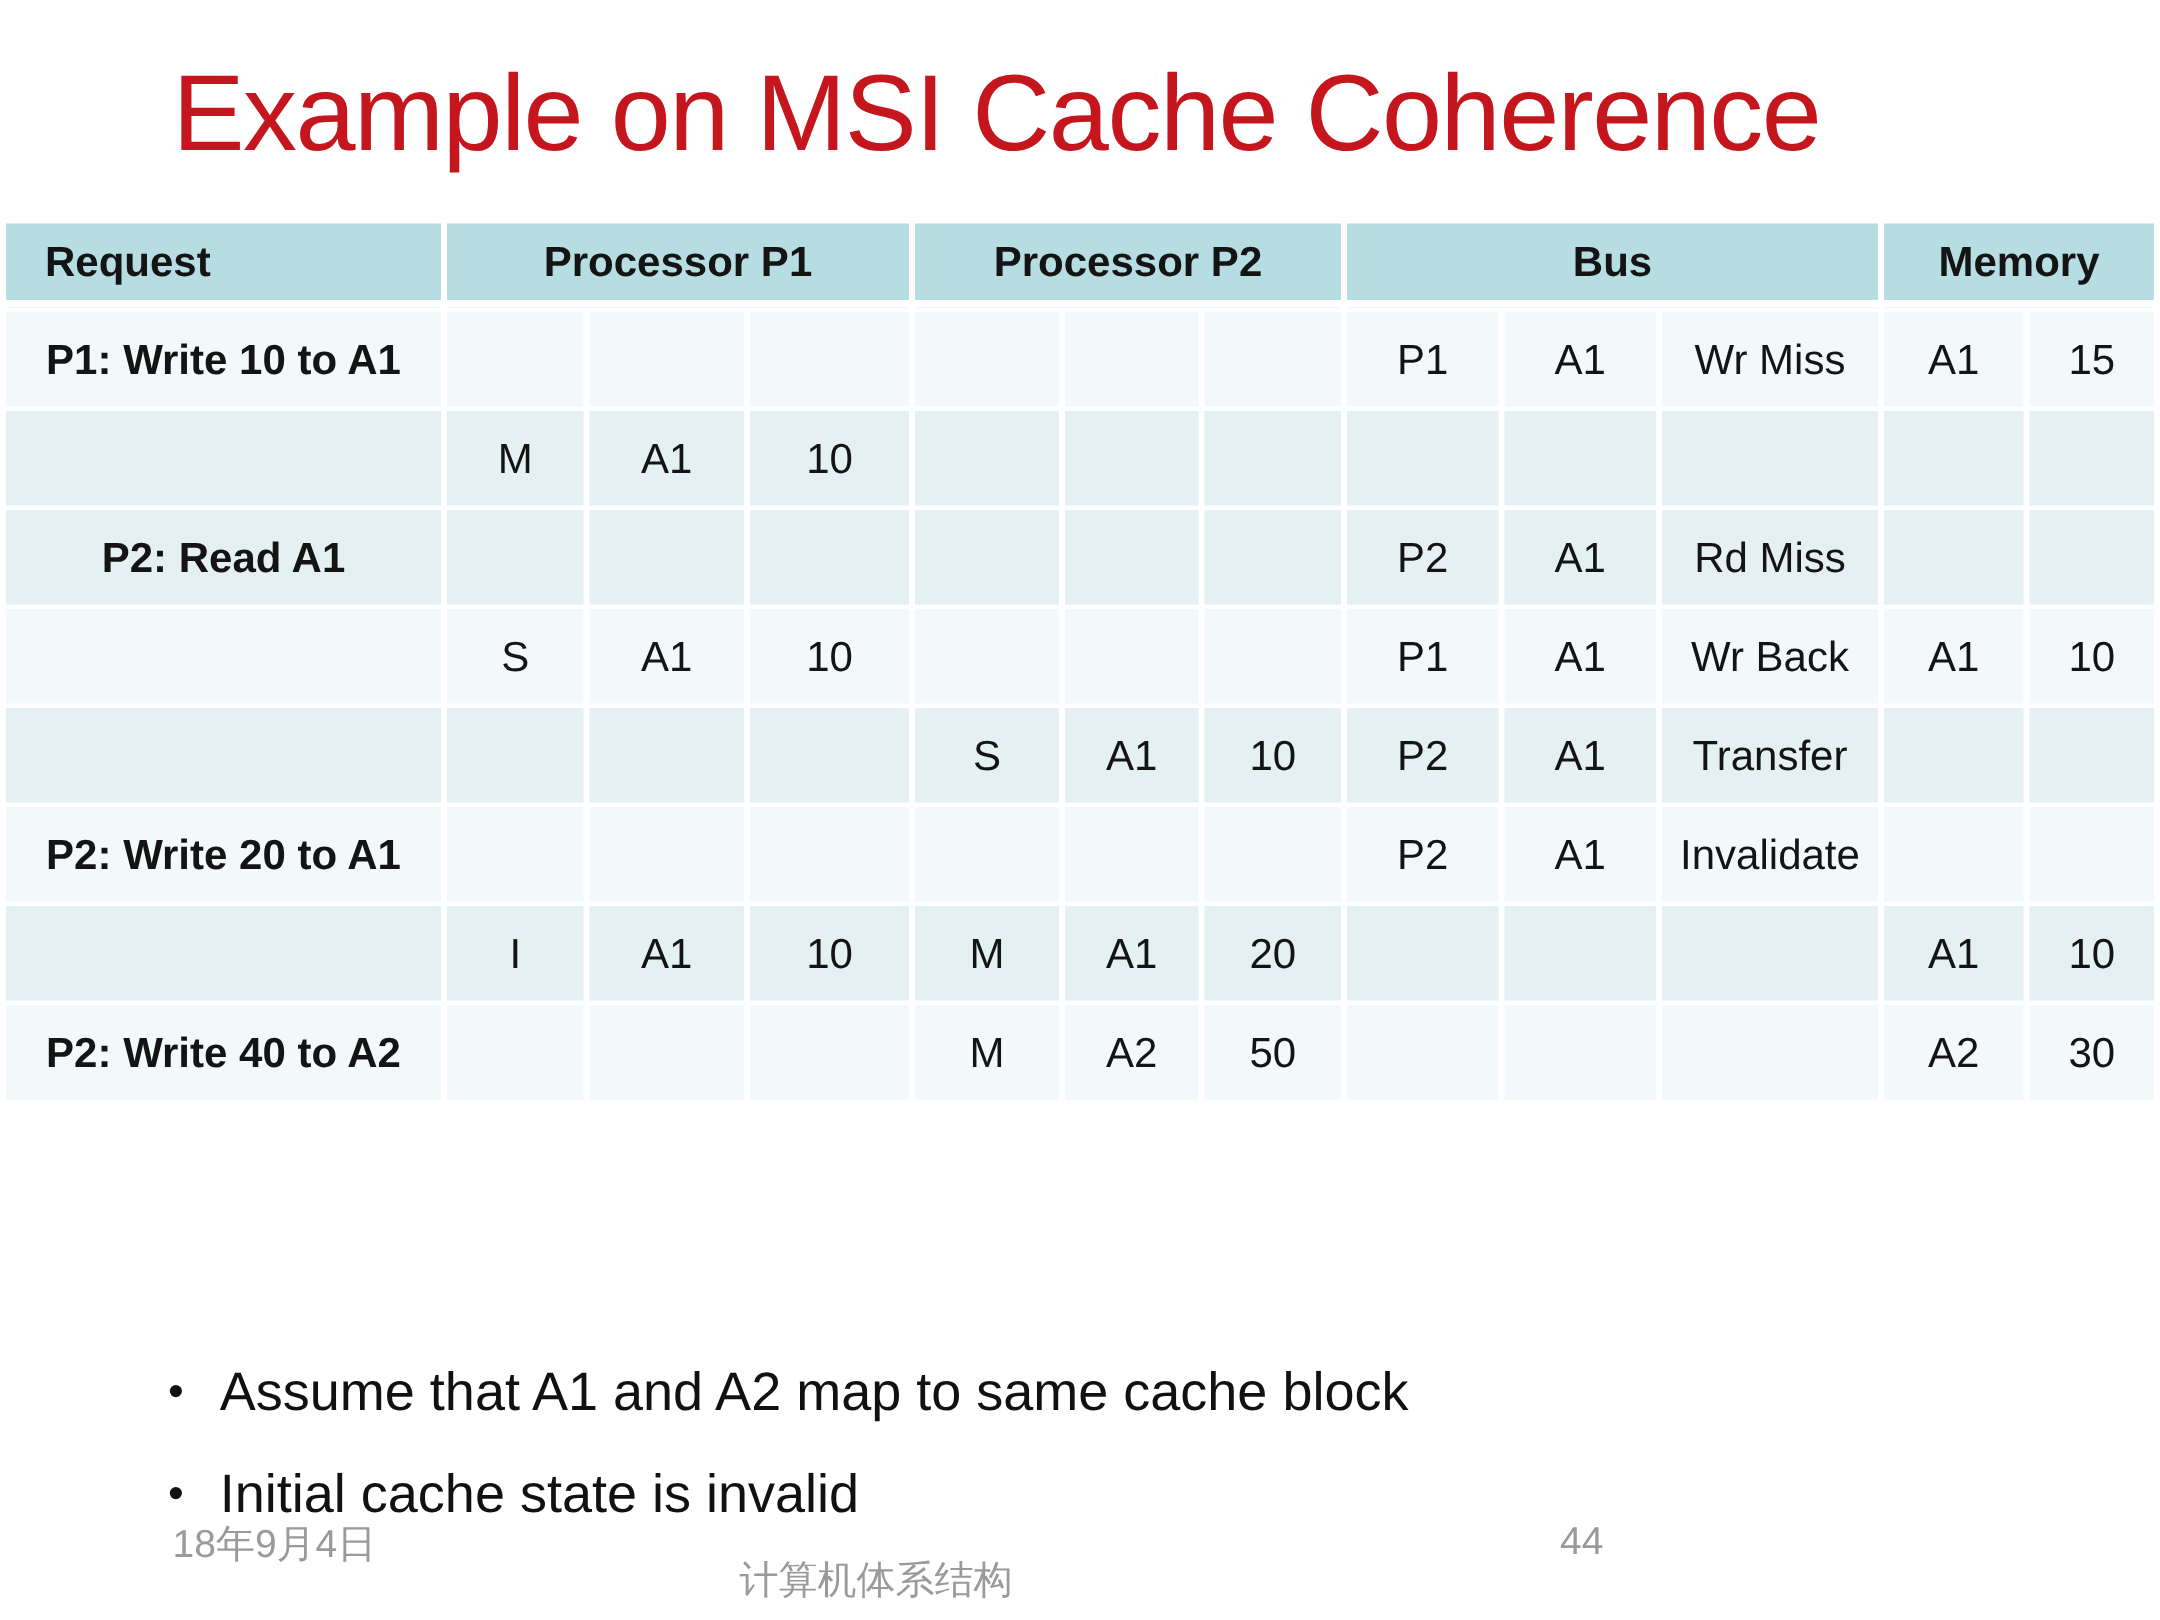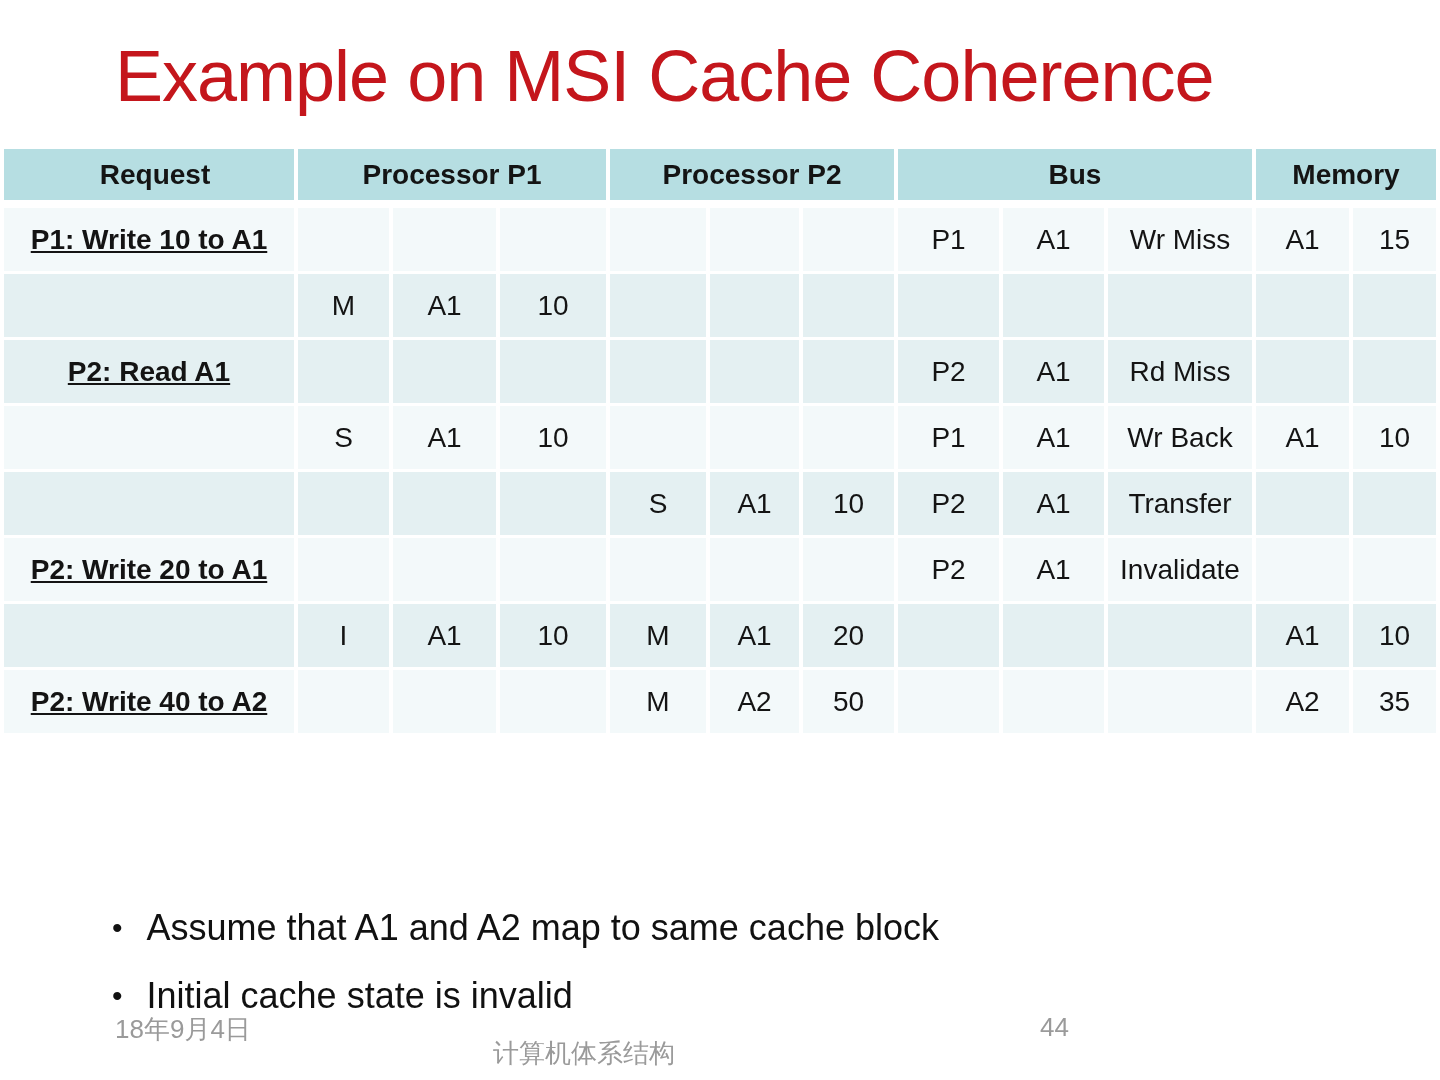--- a/index.html
+++ b/index.html
@@ -20,26 +20,26 @@
     table-layout: fixed;
   }
   table.coh th, table.coh td {
     padding: 0; vertical-align: middle; text-align: center;
     font-size: 28px; color: #141414; overflow: hidden; white-space: nowrap;
   }
   .group-cell {
     background: #B6DEE2; font-weight: 700; font-size: 31px;
     height: 56px; border-bottom: 5px solid #ffffff;
   }
-  .group-cell.left { text-align: center; padding-left: 12px; }
+  .group-cell.left { text-align: left; padding-left: 26px; }
   .sub-cell { background: #E9F3F5; height: 66px; font-weight: 400; }
   tr.row-a td { background: #F3F9FA; }
   tr.row-b td { background: #E4F0F2; }
   tr.data-row td { height: 63px; }
-  td.req-cell { text-align: left; padding-left: 10px; font-weight: 700; font-size: 28px; text-decoration: underline; }
+  td.req-cell { text-align: left; padding-left: 10px; font-weight: 700; font-size: 28px; }
   td.data-cell { font-weight: 400; }
 
   .bullets { position: absolute; left: 112px; top: 905px; }
   .bullet-line { display: flex; align-items: flex-start; margin-bottom: 22px; }
   .bullet-dot { font-size: 30px; line-height: 46px; margin-right: 24px; color: #111; }
   .bullet-text { font-size: 36px; line-height: 46px; color: #111; white-space: nowrap; }
 
   .footer-date, .footer-course, .footer-page {
     position: absolute; top: 1012px; font-size: 26px; color: #9A9A9A; white-space: nowrap; text-align: right;
   }
@@ -182,21 +182,21 @@
           <td class="data-cell"></td>
           <td class="data-cell"></td>
           <td class="data-cell"></td>
           <td class="data-cell">M</td>
           <td class="data-cell">A2</td>
           <td class="data-cell">50</td>
           <td class="data-cell"></td>
           <td class="data-cell"></td>
           <td class="data-cell"></td>
           <td class="data-cell">A2</td>
-          <td class="data-cell">35</td>
+          <td class="data-cell">30</td>
         </tr>
       </tbody>
   </table>
 
   <div class="bullets">
     <div class="bullet-line">
       <span class="bullet-dot">•</span>
       <span class="bullet-text">Assume that A1 and A2 map to same cache block</span>
     </div>
     <div class="bullet-line">

